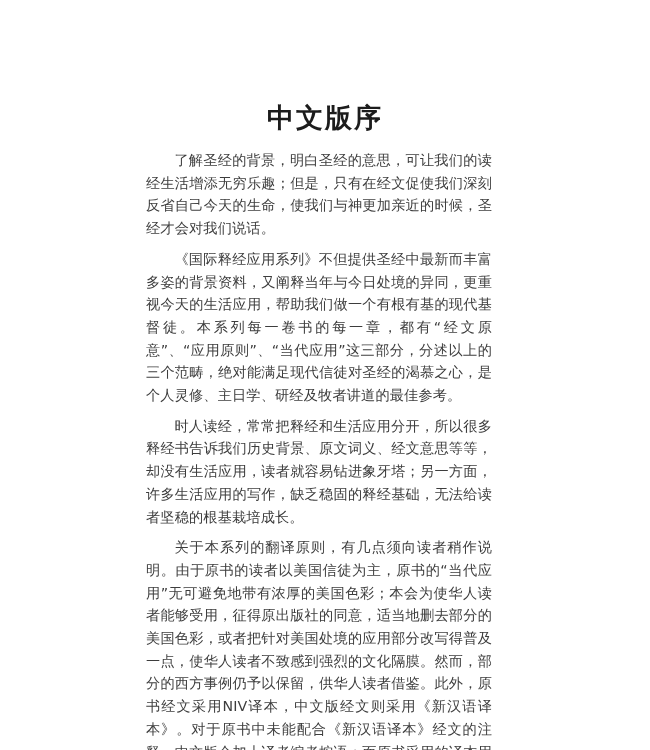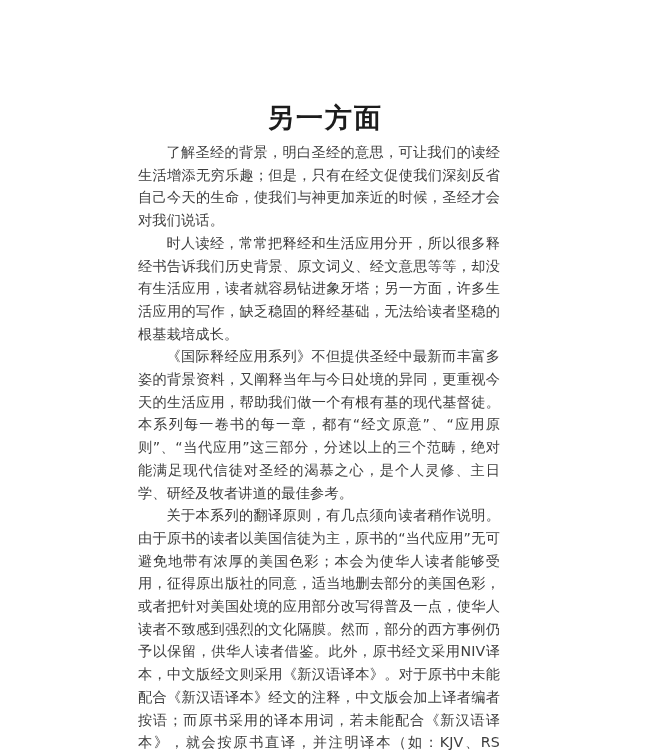--- a/index.html
+++ b/index.html
@@ -34,34 +34,34 @@
       letter-spacing: 2px;
       line-height: 40px;
     }
     .body-text {
       position: absolute;
       top: 141px;
       left: 138px;
       width: 362px;
     }
     .para {
-      margin: 0;
+      margin: 8px;
       font-size: 14.2px;
       line-height: 22.7px;
       text-indent: 2em;
       text-align: justify;
       letter-spacing: 0.15px;
       color: #3d3d3d;
       word-break: break-all;
     }
   </style>
 </head>
 <body>
 
 <div class="page">
-  <h1 class="title">另一方面</h1>
+  <h1 class="title">中文版序</h1>
   <div class="body-text">
     <p class="para">了解圣经的背景，明白圣经的意思，可让我们的读经生活增添无穷乐趣；但是，只有在经文促使我们深刻反省自己今天的生命，使我们与神更加亲近的时候，圣经才会对我们说话。</p>
+    <p class="para">《国际释经应用系列》不但提供圣经中最新而丰富多姿的背景资料，又阐释当年与今日处境的异同，更重视今天的生活应用，帮助我们做一个有根有基的现代基督徒。本系列每一卷书的每一章，都有“经文原意”、“应用原则”、“当代应用”这三部分，分述以上的三个范畴，绝对能满足现代信徒对圣经的渴慕之心，是个人灵修、主日学、研经及牧者讲道的最佳参考。</p>
     <p class="para">时人读经，常常把释经和生活应用分开，所以很多释经书告诉我们历史背景、原文词义、经文意思等等，却没有生活应用，读者就容易钻进象牙塔；另一方面，许多生活应用的写作，缺乏稳固的释经基础，无法给读者坚稳的根基栽培成长。</p>
-    <p class="para">《国际释经应用系列》不但提供圣经中最新而丰富多姿的背景资料，又阐释当年与今日处境的异同，更重视今天的生活应用，帮助我们做一个有根有基的现代基督徒。本系列每一卷书的每一章，都有“经文原意”、“应用原则”、“当代应用”这三部分，分述以上的三个范畴，绝对能满足现代信徒对圣经的渴慕之心，是个人灵修、主日学、研经及牧者讲道的最佳参考。</p>
     <p class="para">关于本系列的翻译原则，有几点须向读者稍作说明。由于原书的读者以美国信徒为主，原书的“当代应用”无可避免地带有浓厚的美国色彩；本会为使华人读者能够受用，征得原出版社的同意，适当地删去部分的美国色彩，或者把针对美国处境的应用部分改写得普及一点，使华人读者不致感到强烈的文化隔膜。然而，部分的西方事例仍予以保留，供华人读者借鉴。此外，原书经文采用NIV译本，中文版经文则采用《新汉语译本》。对于原书中未能配合《新汉语译本》经文的注释，中文版会加上译者编者按语；而原书采用的译本用词，若未能配合《新汉语译本》，就会按原书直译，并注明译本（如：KJV、RSV）。除非特别注明，圣经的人名和地名均采自本会出版的《新汉语译本》及《和合本》。</p>
   </div>
 </div>
 
 </body></html>

